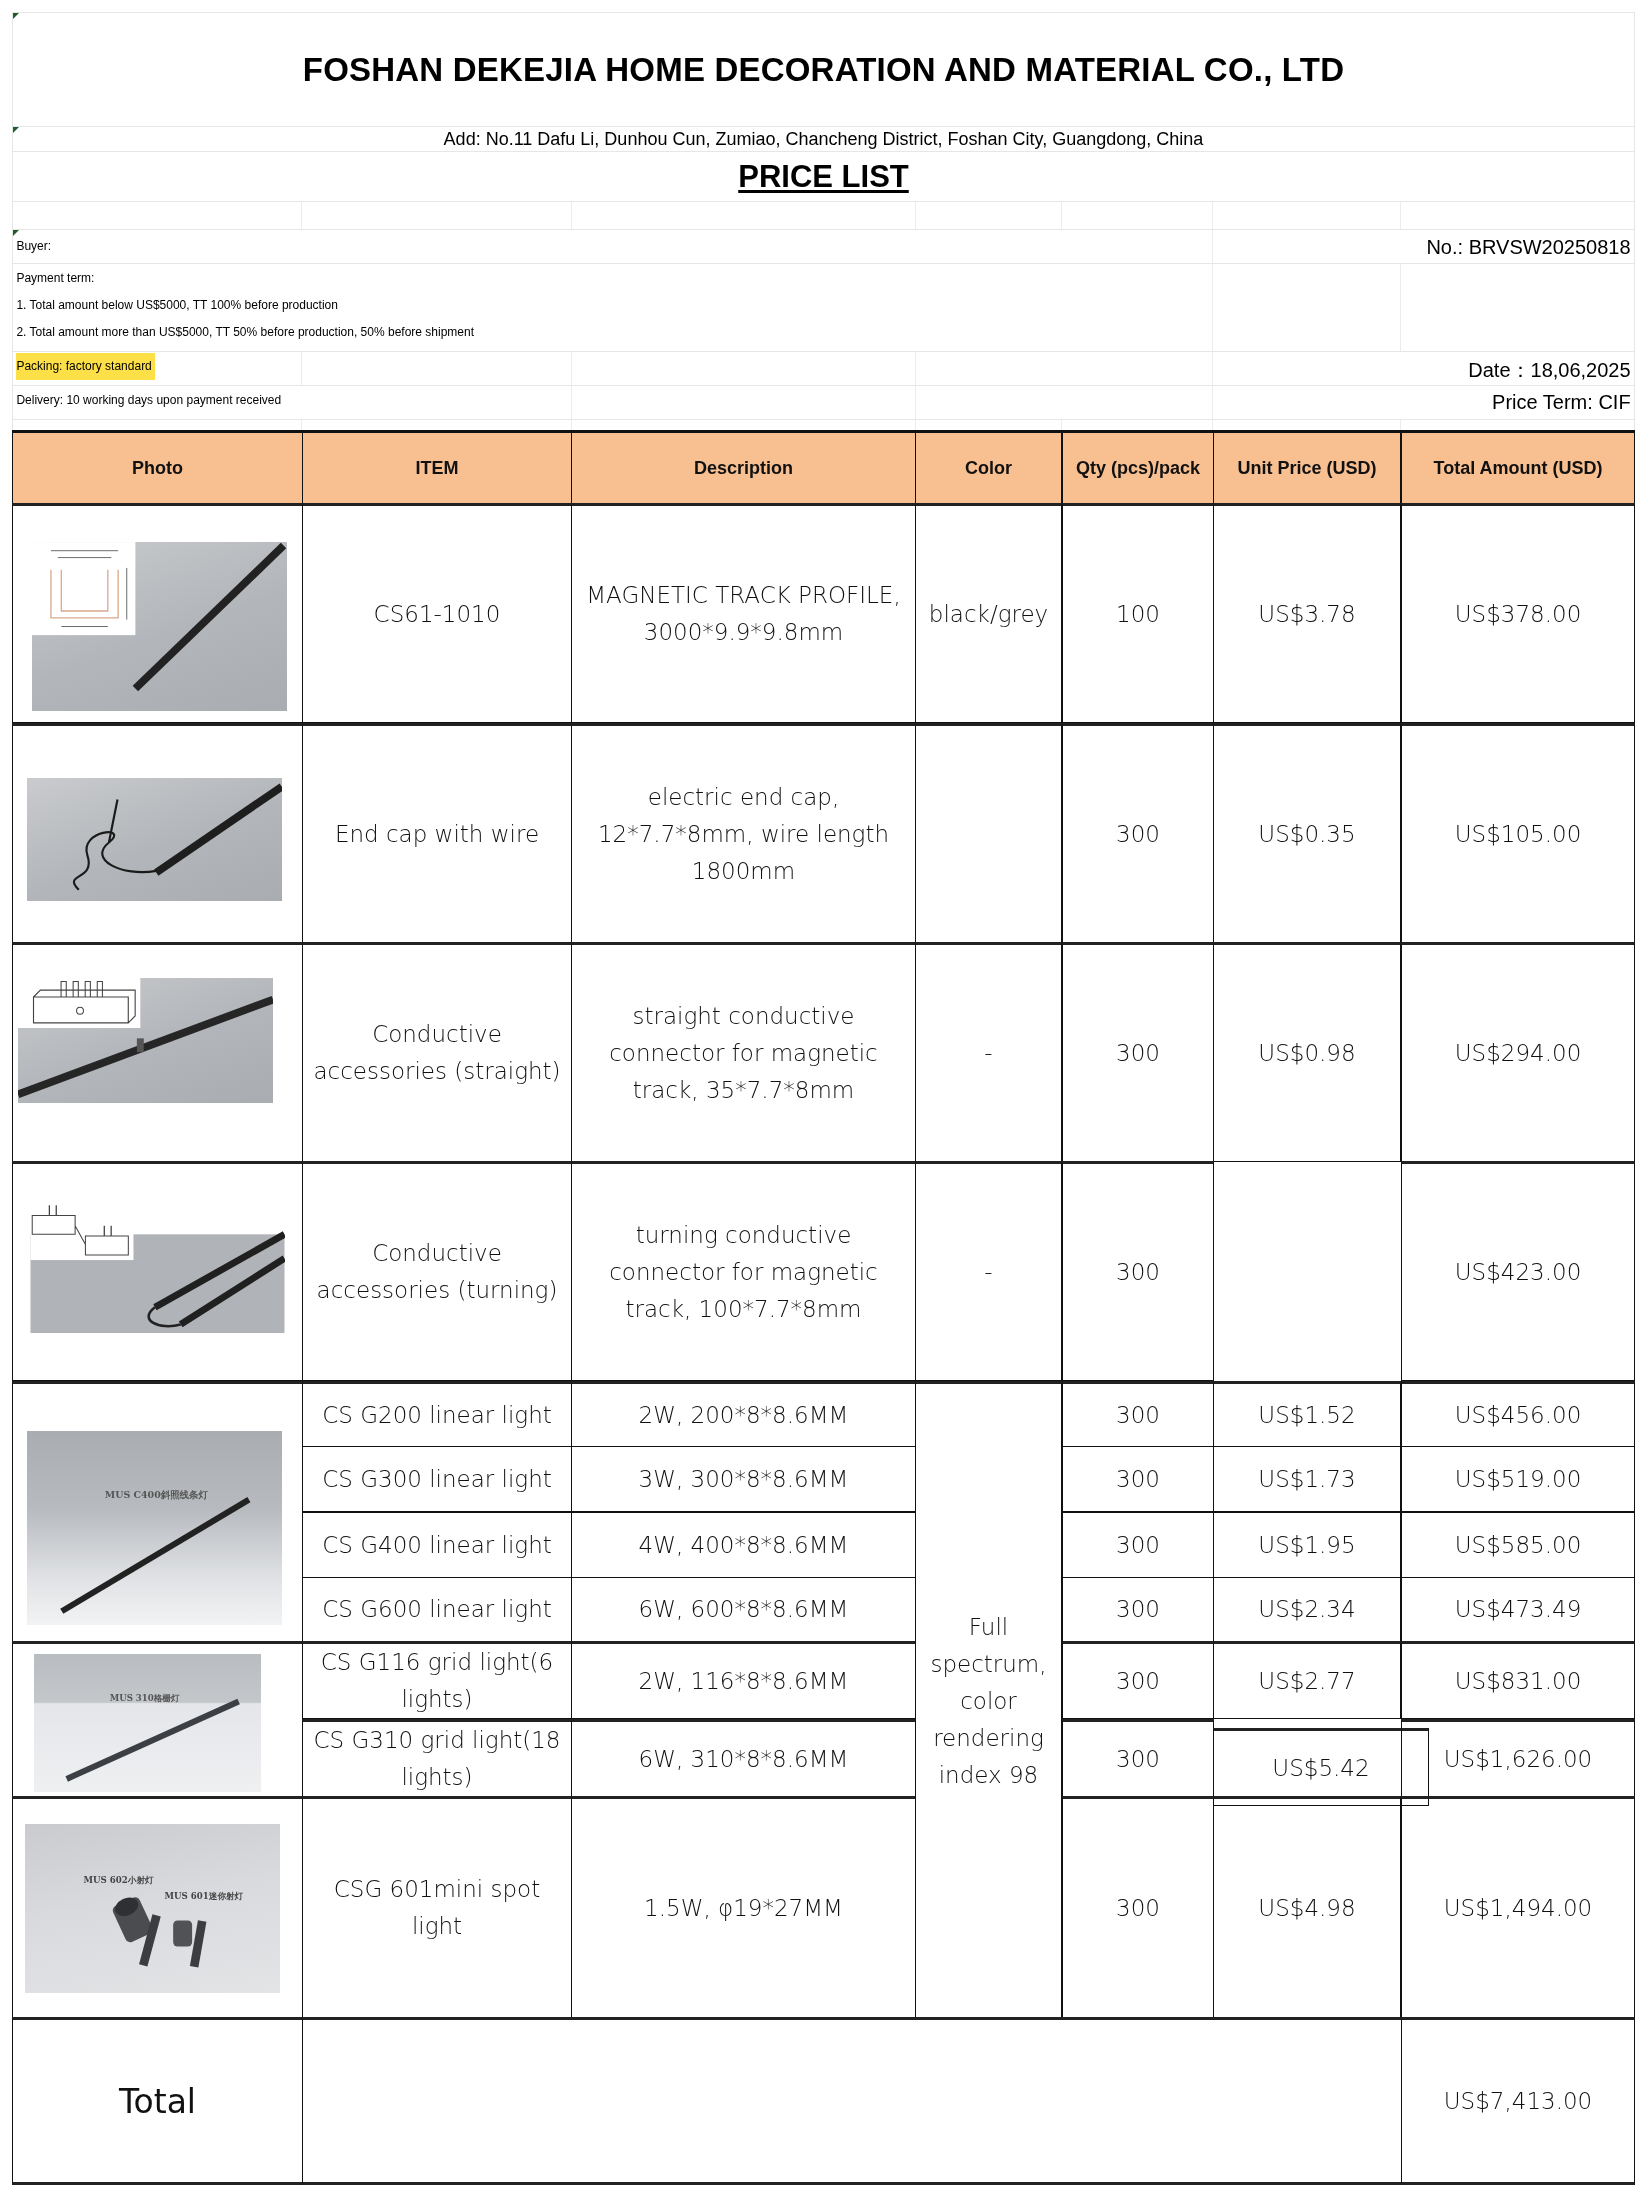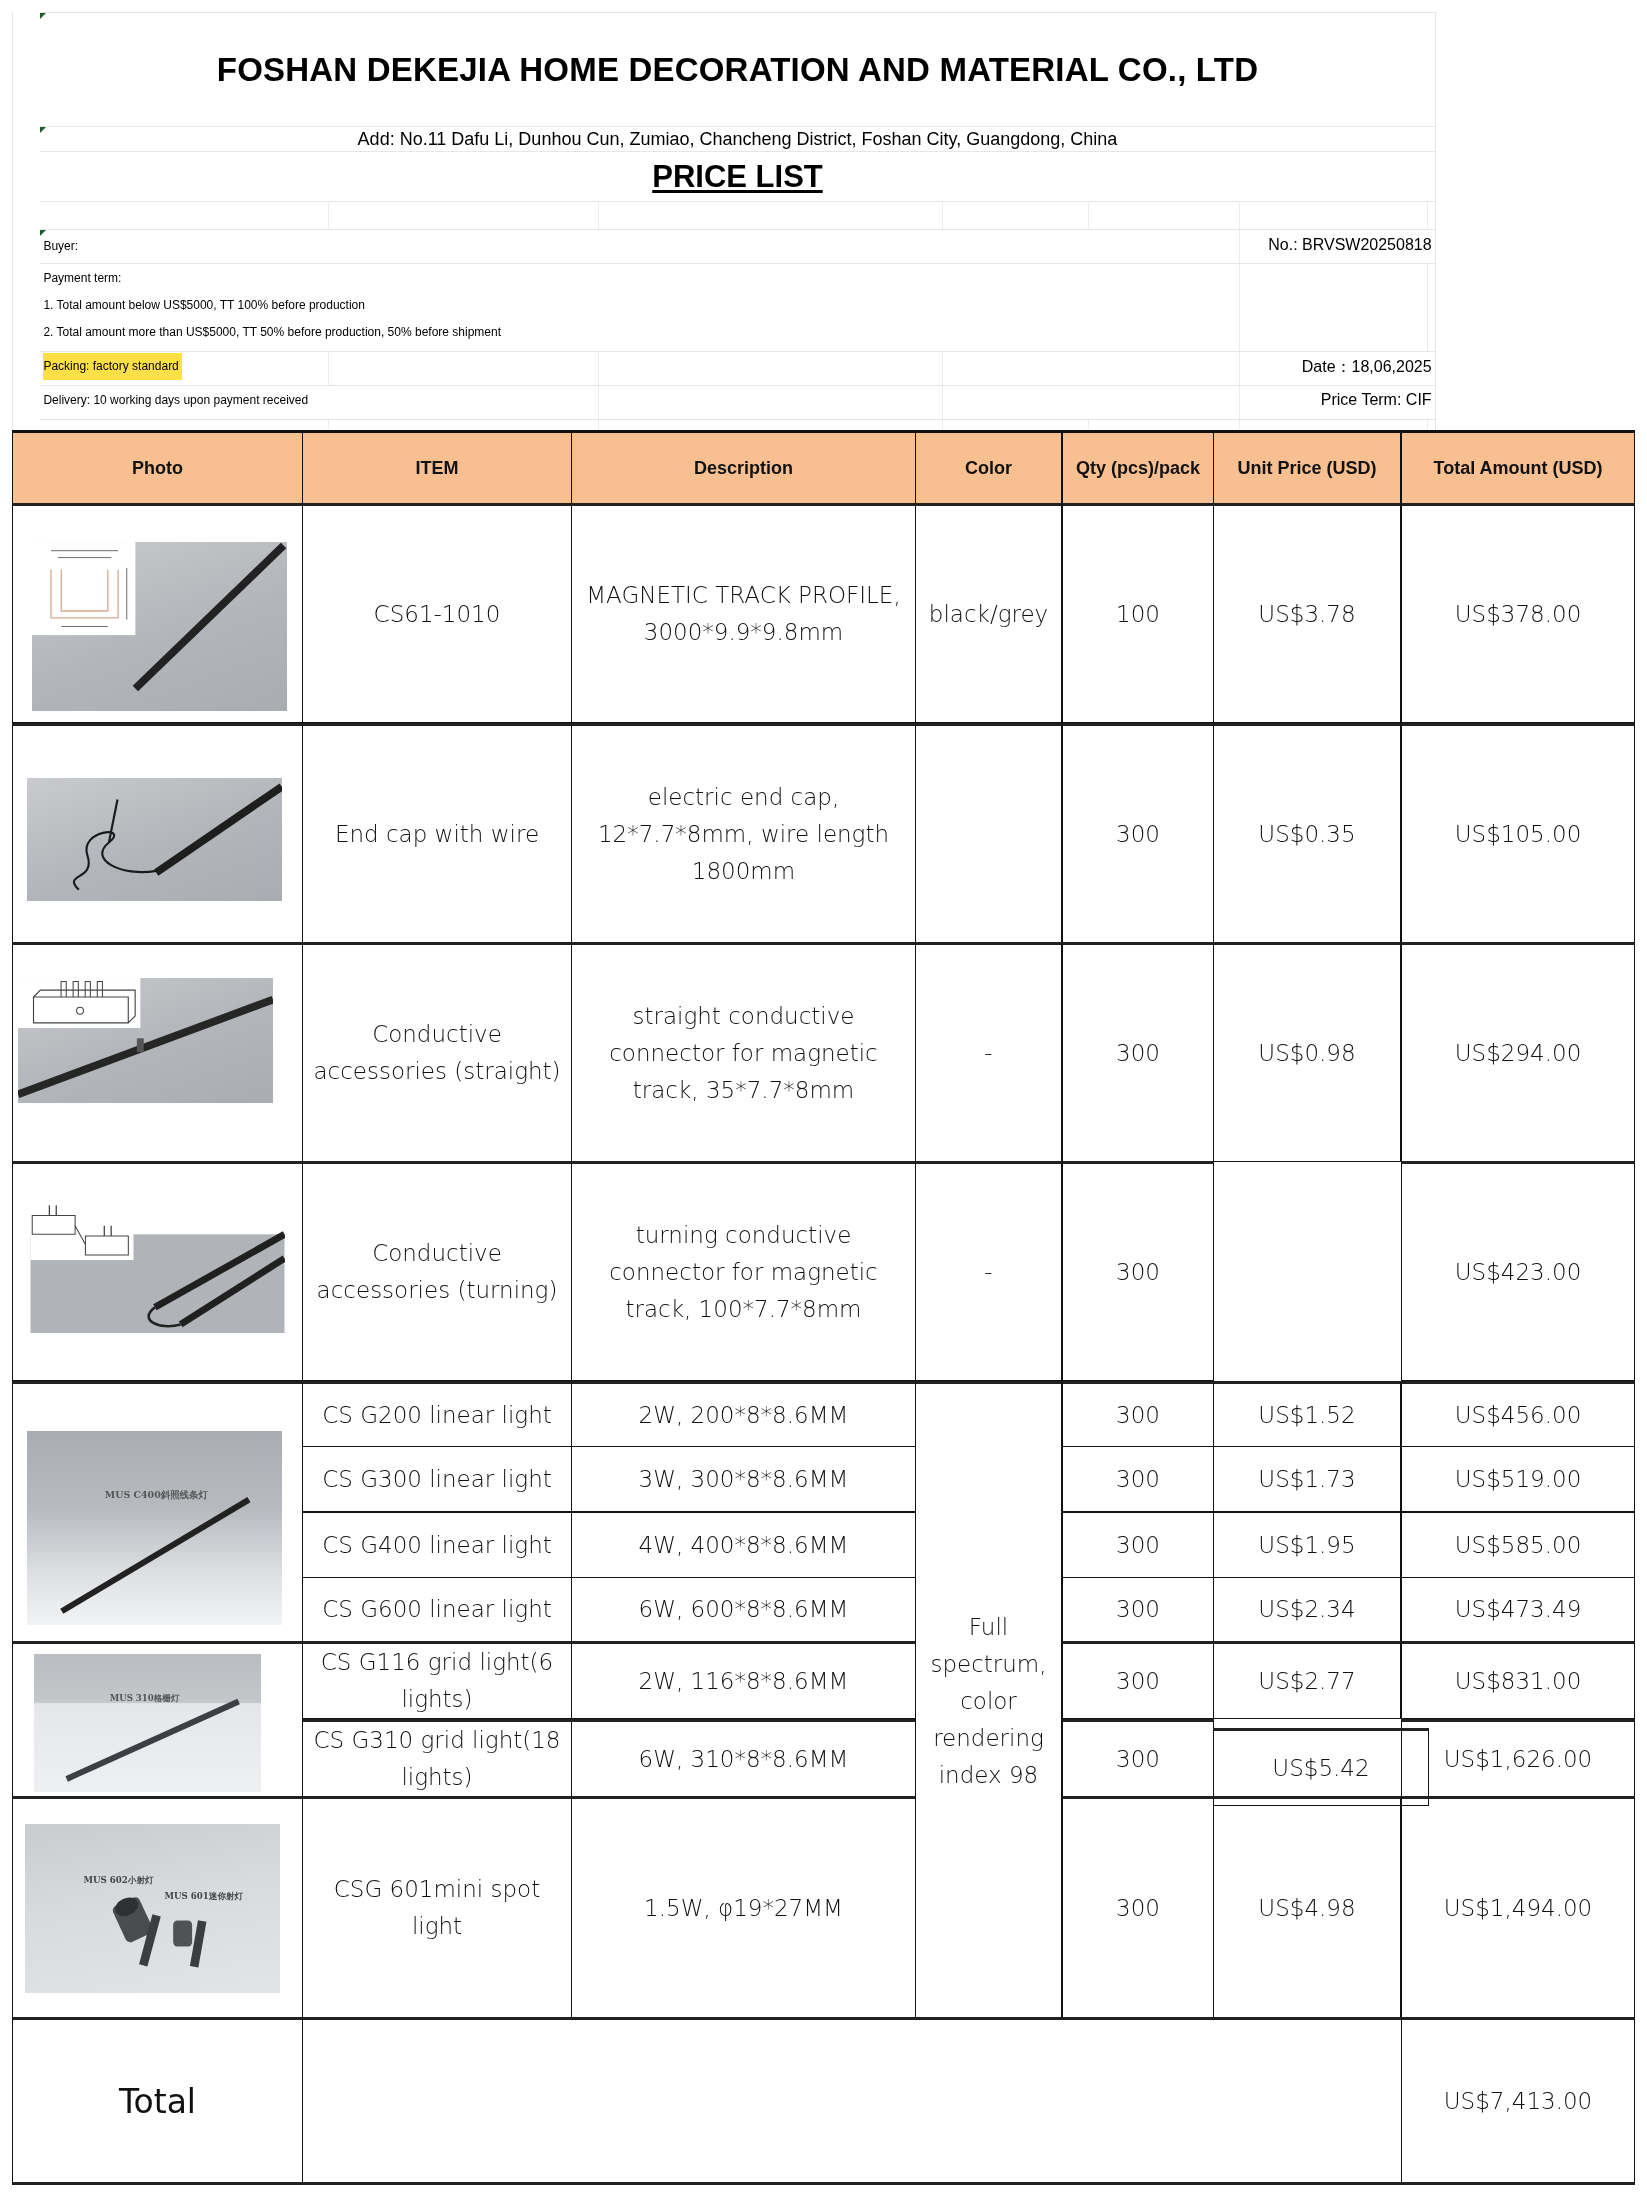--- a/index.html
+++ b/index.html
@@ -1,34 +1,34 @@
 <!DOCTYPE html>
 <html style="font-size:13.8px"><head>
 <meta charset="utf-8">
 <style>
   html, body { margin: 0; padding: 0; background: #ffffff; }
   body { width: 1648px; height: 2203px; position: relative; font-family: "Liberation Sans", sans-serif; color: #000; }
   .sheet { position: absolute; left: 12px; top: 12px; width: 1623px; }
   
-  .info { position: relative; width: 1424px; border-left: 1.7px solid #e6e6e6; border-right: 1.7px solid #e6e6e6; box-sizing: border-box; padding-left: 27px; }
+  .info { position: relative; width: 1623px; border-left: 1.7px solid #e6e6e6; border-right: 1.7px solid #e6e6e6; box-sizing: border-box; }
   .irow { position: relative; border-top: 1.7px solid #e6e6e6; box-sizing: border-box; }
   .title-row { height: 114px; display: flex; align-items: center; justify-content: center; }
   .title { font-weight: bold; font-size: 33px; letter-spacing: 0.2px; }
   .addr-row { height: 25px; display: flex; align-items: center; justify-content: center; font-size: 18px; }
   .pl-row { height: 50px; display: flex; align-items: center; justify-content: center; text-align: right; }
   .pl { font-weight: bold; font-size: 31px; text-decoration: underline; text-decoration-thickness: 2.6px; text-underline-offset: 3.4px; }
   .vline { position: absolute; top: 0; bottom: 0; width: 0; border-left: 1.7px solid #ececec; }
   .blank-row { height: 27.5px; }
   .buyer-row { height: 34px; }
   .pay-row { height: 88px; }
   .pack-row { height: 34px; }
   .deliv-row { height: 34px; }
   .spacer-row { height: 13px; }
   .lt { position: absolute; left: 3.4px; font-size: 12px; line-height: 27px; }
-  .rt { position: absolute; right: 3.4px; font-size: 16px; }
+  .rt { position: absolute; right: 3.4px; font-size: 20px; }
   .tri { position: absolute; left: 0; top: 0; width: 0; height: 0; border-top: 6px solid #1f5c2e; border-right: 6px solid transparent; }
 
   
   .tbl { position: absolute; left: 12px; top: 430px; width: 1623px; height: 1755px; }
   .cell { position: absolute; box-sizing: border-box; border: 1.3px solid #111; display: flex; align-items: center; justify-content: center; text-align: center; font-family: "DejaVu Sans", sans-serif; font-size: 23px; line-height: 37px; color: #111; padding: 0 3.4px; font-weight: 300; }
   .hdr { background: #f8bf91; font-family: "Liberation Sans", sans-serif; font-weight: bold; font-size: 18px; border-top: 3.4px solid #111; }
   .thick-top { border-top: 3.4px solid #222; }
   .photo { background: #fff; }
   .img { position: absolute; background: linear-gradient(160deg, #c9cbce 0%, #b2b5b9 55%, #a9acb0 100%); overflow: hidden; font-weight: bold; }
   .img svg { position: absolute; left: 0; top: 0; }

